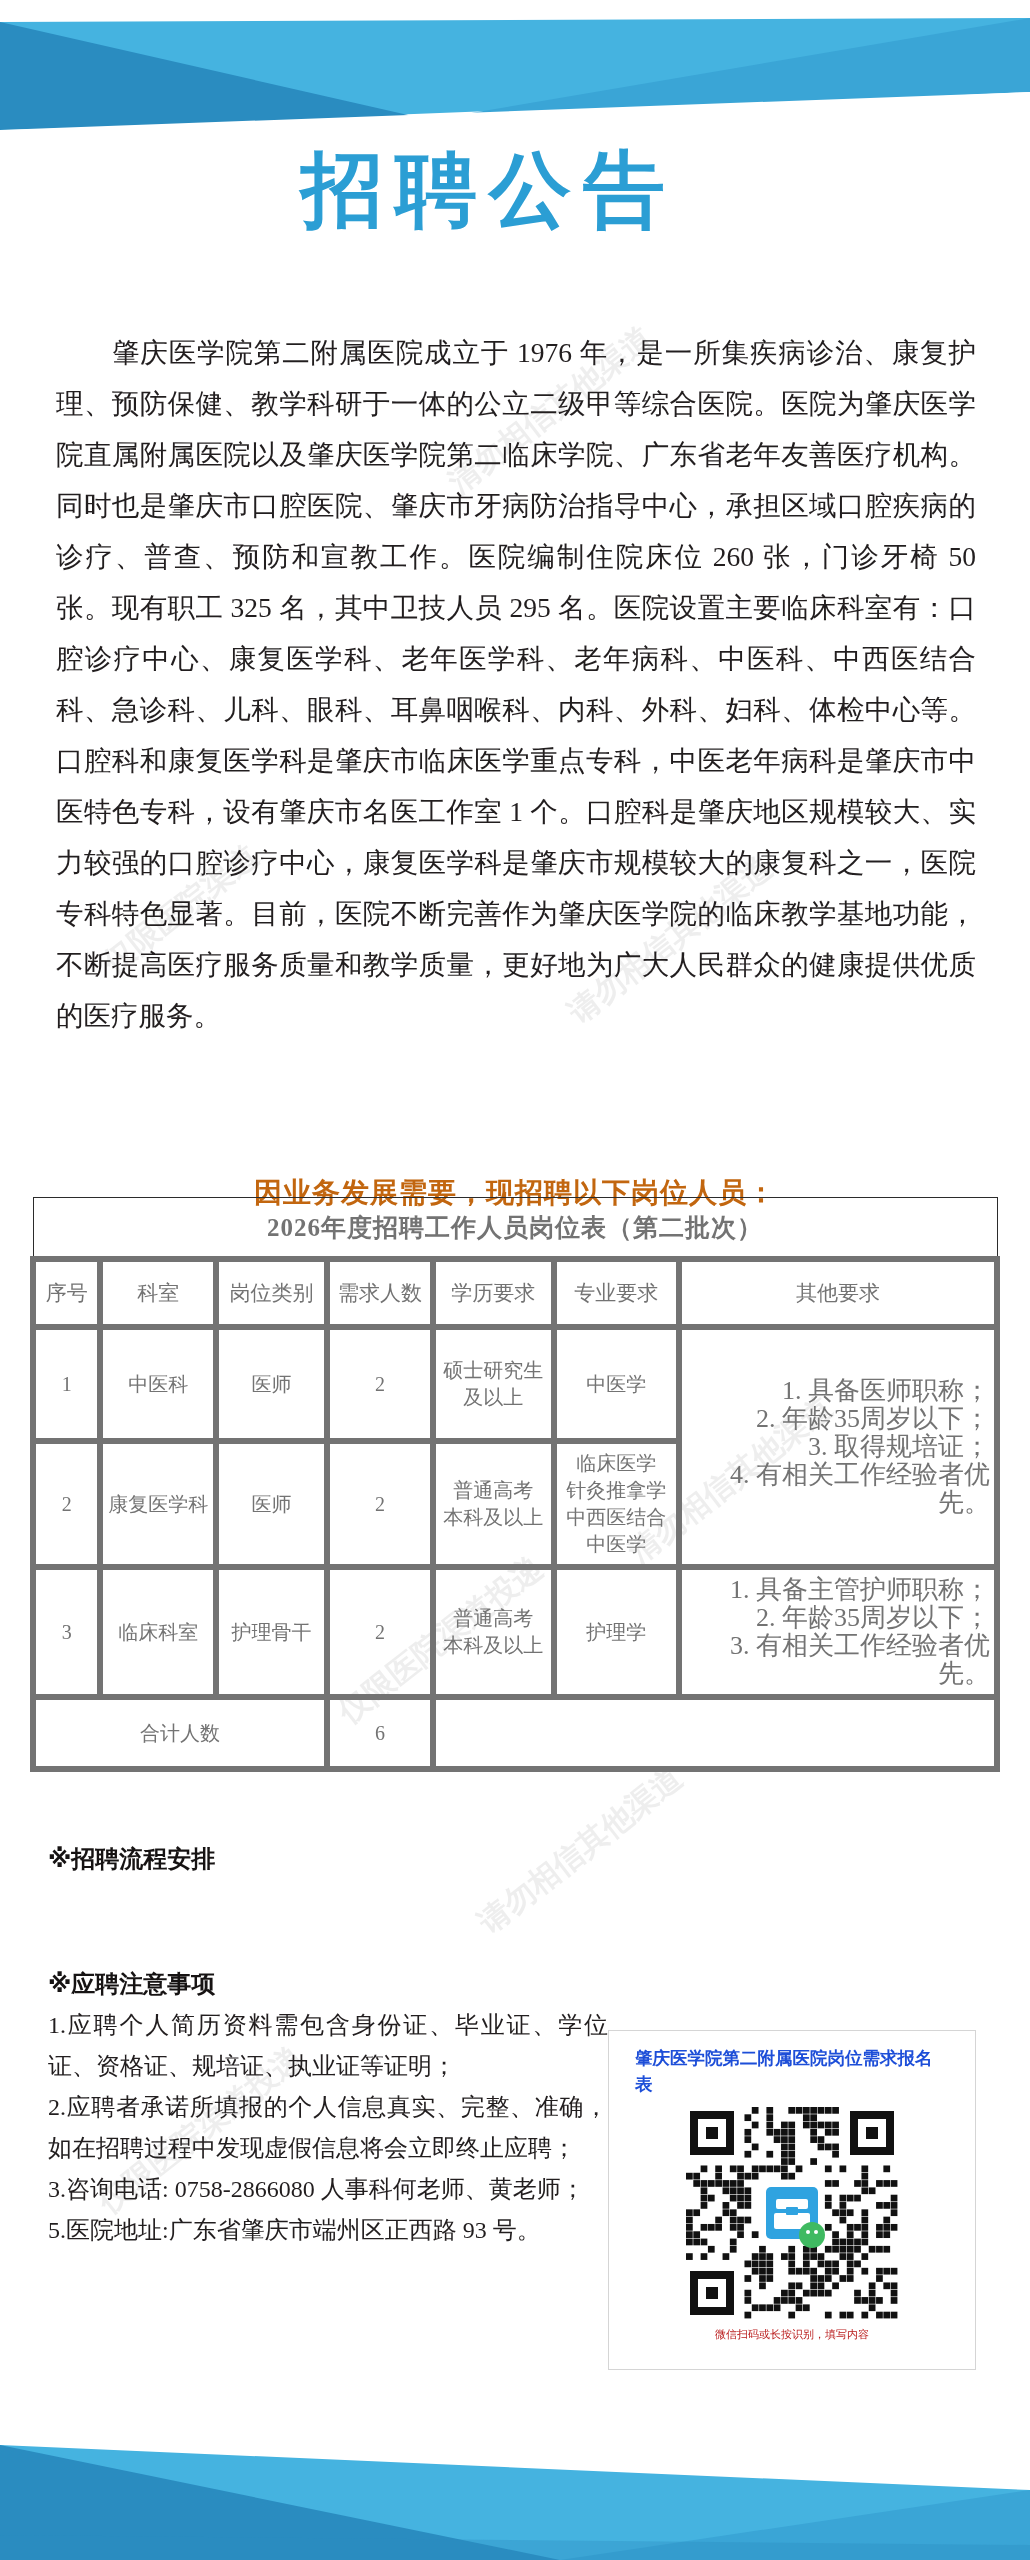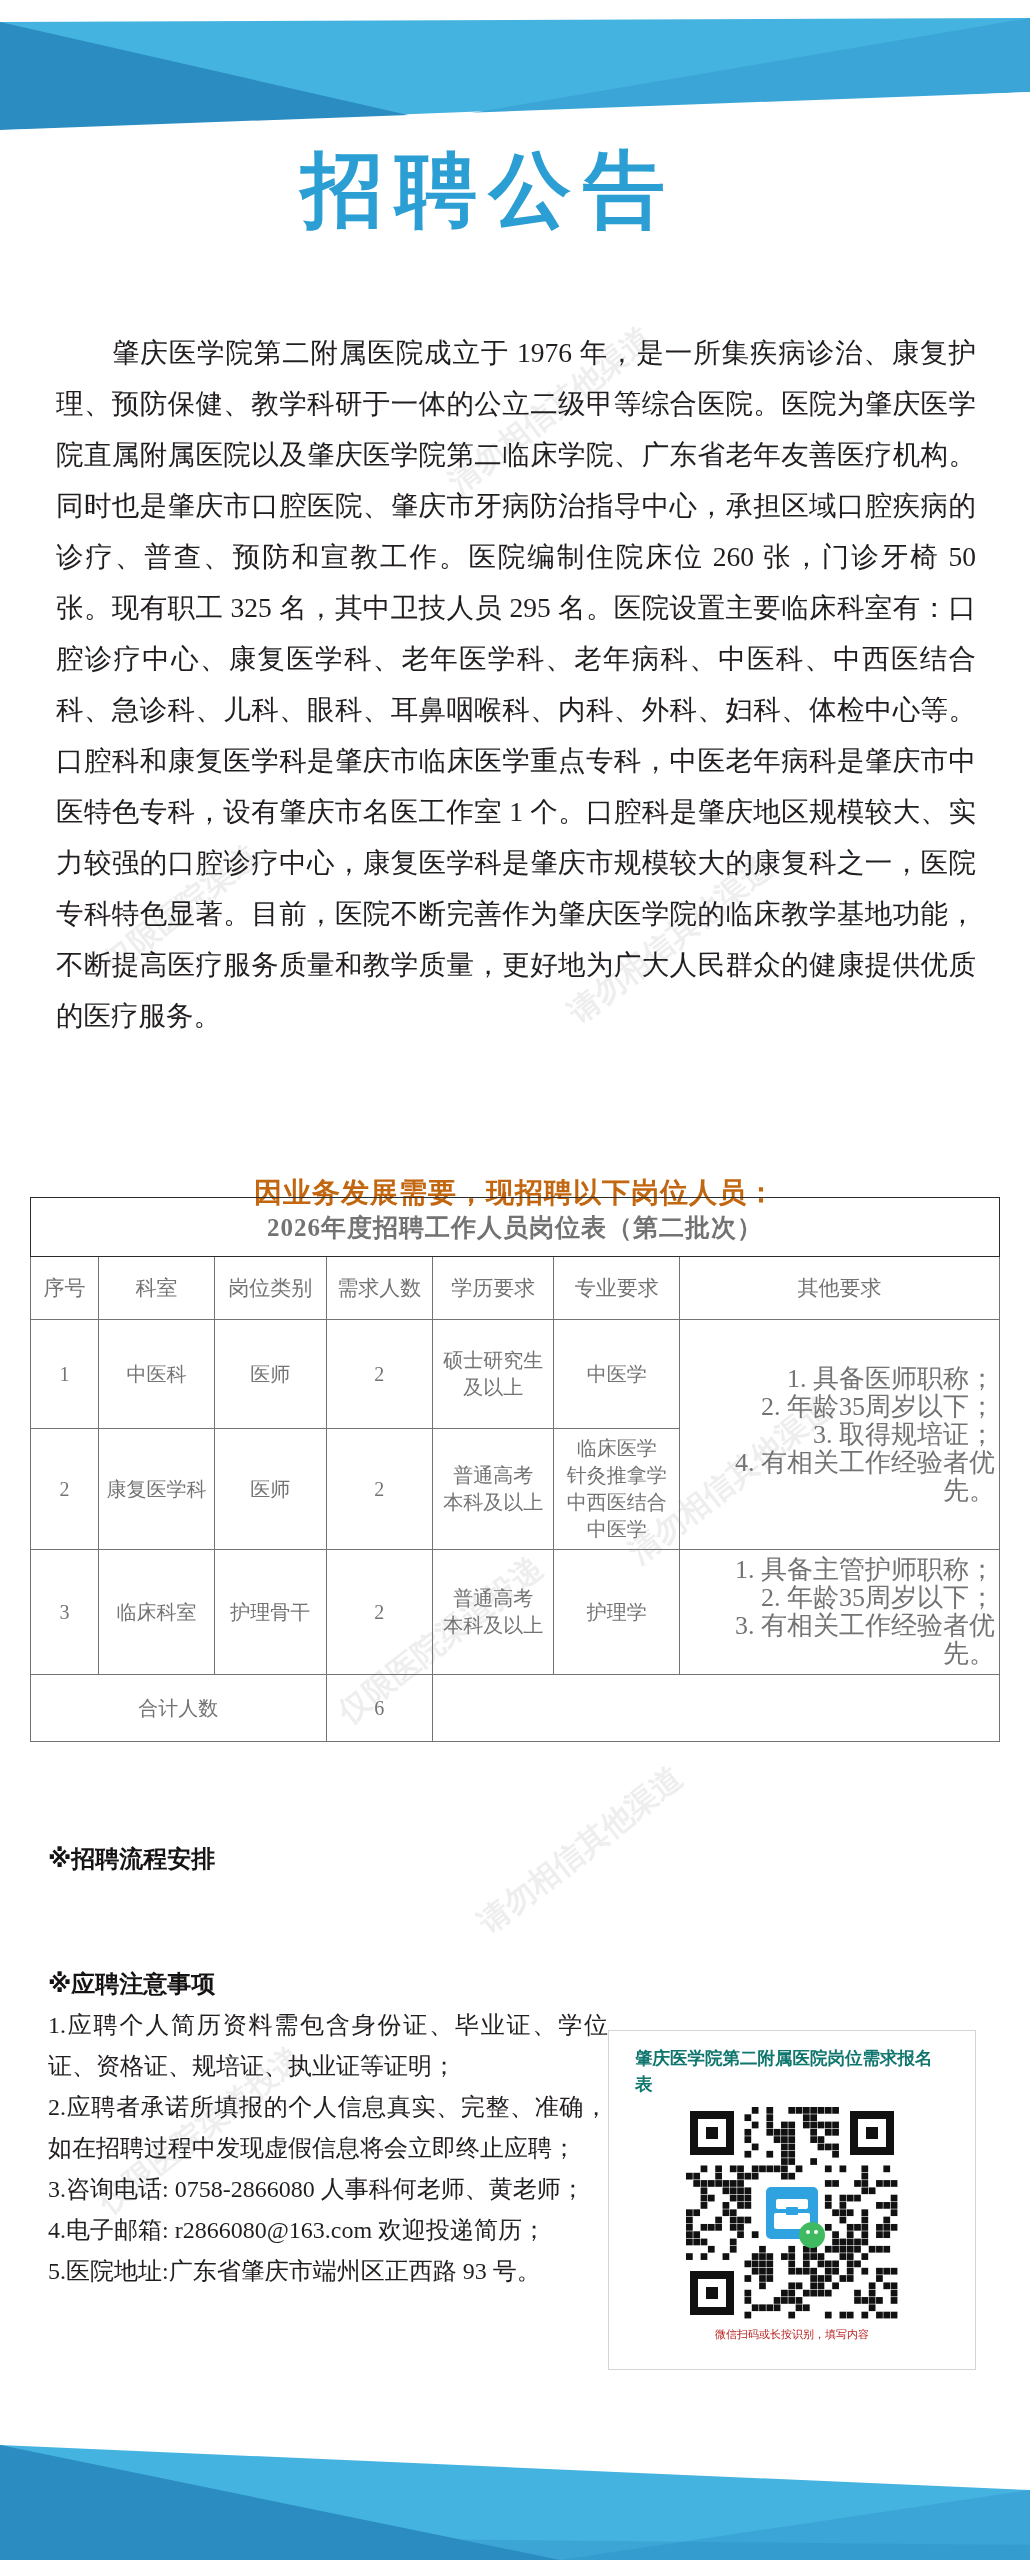--- a/index.html
+++ b/index.html
@@ -87,21 +87,21 @@
     width: 970px;
   }
   table.jobs {
     border-collapse: collapse;
     width: 100%;
     table-layout: fixed;
     font-size: 20px;
     color: #737373;
   }
   table.jobs td, table.jobs th {
-    border: 1px solid #737373;
+    border: 6px solid #737373;
     text-align: center;
     vertical-align: middle;
     padding: 6px 4px;
     font-weight: normal;
   }
   table.jobs .tbl-title {
     border: 1px solid #2b2b2b;
     font-size: 25px;
     font-weight: 700;
     height: 46px;
@@ -166,21 +166,21 @@
     border: 1px solid #d5d5d5;
     background: #ffffff;
     box-sizing: border-box;
     text-align: center;
   }
   #qr-title {
     margin: 14px 26px 0 26px;
     font-size: 17.5px;
     line-height: 26px;
     font-weight: 700;
-    color: #0f766e;
+    color: #1d4ed8;
     text-align: left;
     font-family: "Liberation Sans", "DejaVu Sans", sans-serif;
   }
   #qr-box {
     margin: 10px auto 0 auto;
     width: 212px;
     height: 212px;
     position: relative;
   }
   #qr-caption {
@@ -306,21 +306,20 @@
     </table>
   </div>
 
   <div id="flow-head" class="sec-head">※招聘流程安排</div>
 
   <div id="notes-head" class="sec-head">※应聘注意事项</div>
   <div id="notes-body" class="sec-body">
       <div class="ln">1.应聘个人简历资料需包含身份证、毕业证、学位证、资格证、规培证、执业证等证明；</div>
       <div class="ln">2.应聘者承诺所填报的个人信息真实、完整、准确，如在招聘过程中发现虚假信息将会立即终止应聘；</div>
       <div class="ln">3.咨询电话: 0758-2866080  人事科何老师、黄老师；</div>
-      <div class="ln">4.电子邮箱: r2866080@163.com  欢迎投递简历；</div>
       <div class="ln">5.医院地址:广东省肇庆市端州区正西路 93 号。</div>
     </div>
 
   <div id="qr-card">
     <div id="qr-title">肇庆医学院第二附属医院岗位需求报名表</div>
     <div id="qr-box">
       <svg viewBox="0 0 212 212" width="212" height="212">
         <rect width="212" height="212" fill="#ffffff"></rect>
         <g id="qr-mods" fill="#111111">
             <rect x="65.79" y="0.00" width="6.73" height="6.73"></rect>

